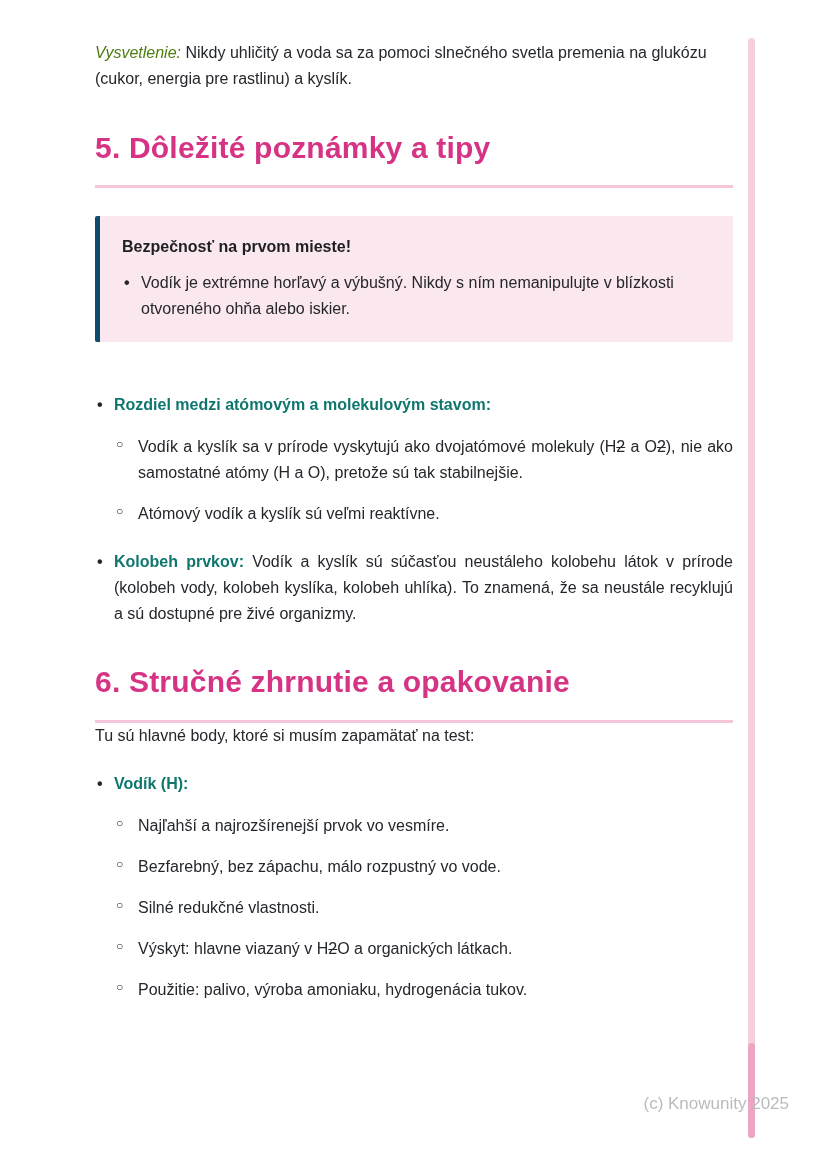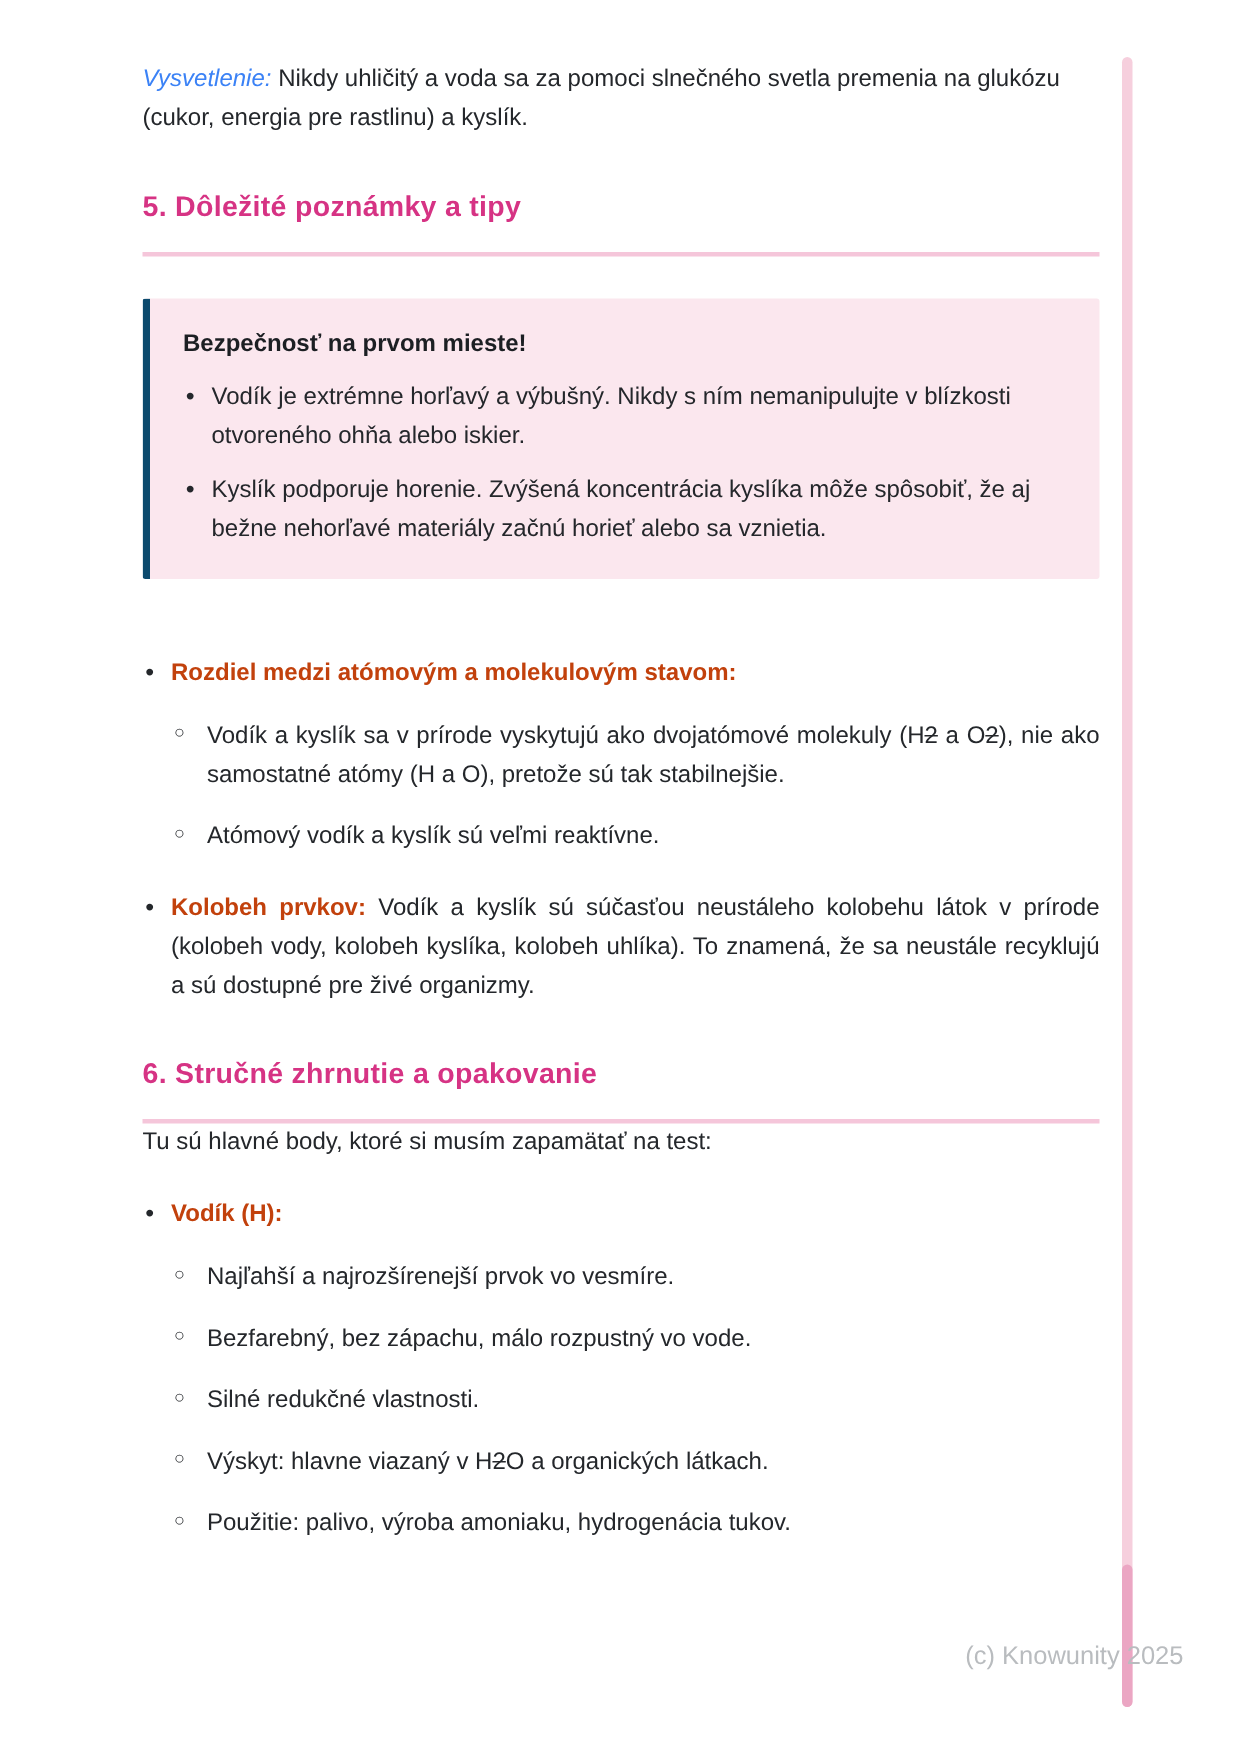--- a/index.html
+++ b/index.html
@@ -14,25 +14,25 @@
     line-height: 1.62;
     color: #24272b;
   }
   .page {
     position: relative;
     width: 828px;
     height: 1171px;
     padding: 40px 95px 0 95px;
   }
   .accent-italic {
-    color: #3b82f6;
+    color: #4d7c0f;
   }
   .section-title {
     margin-top: 32px;
-    font-size: 19px;
+    font-size: 30px;
     font-weight: 700;
     color: #d63384;
     letter-spacing: 0.2px;
     padding-bottom: 13px;
     border-bottom: 3px solid #f5c6da;
   }
   .callout {
     margin-top: 28px;
     margin-bottom: 50px;
     background: #fbe7ee;
@@ -65,21 +65,21 @@
     padding-left: 24px;
     margin-top: 15px;
   }
   .circle-list > li::before {
     content: "○";
     position: absolute;
     left: 2px;
     top: 1px;
     font-size: 12px;
   }
-  .bold { font-weight: 700; color: #c2410c; }
+  .bold { font-weight: 700; color: #0f766e; }
   .justify { text-align: justify; }
   .strike { text-decoration: line-through; }
   .summary-intro { }
   .footer {
     position: absolute;
     right: 39px;
     bottom: 53px;
     font-size: 17px;
     color: #b9bcbf;
   }
@@ -110,21 +110,20 @@
   <p>
     <em class="accent-italic">Vysvetlenie:</em><span> Nikdy uhličitý a voda sa za pomoci slnečného svetla premenia na glukózu (cukor, energia pre rastlinu) a kyslík.</span>
   </p>
 
   <h2 class="section-title">5. Dôležité poznámky a tipy</h2>
 
   <aside class="callout">
     <p class="callout-title">Bezpečnosť na prvom mieste!</p>
     <ul class="disc-list callout-list">
       <li>Vodík je extrémne horľavý a výbušný. Nikdy s ním nemanipulujte v blízkosti otvoreného ohňa alebo iskier.</li>
-      <li>Kyslík podporuje horenie. Zvýšená koncentrácia kyslíka môže spôsobiť, že aj bežne nehorľavé materiály začnú horieť alebo sa vznietia.</li>
     </ul>
   </aside>
 
   <ul class="disc-list main-list">
     <li>
       <span class="bold">Rozdiel medzi atómovým a molekulovým stavom:</span>
       <ul class="circle-list">
         <li class="justify">
           <span>Vodík a kyslík sa v prírode vyskytujú ako dvojatómové molekuly (H</span><span class="strike">2</span><span> a O</span><span class="strike">2</span><span>), nie ako samostatné atómy (H a O), pretože sú tak stabilnejšie.</span>
         </li>

